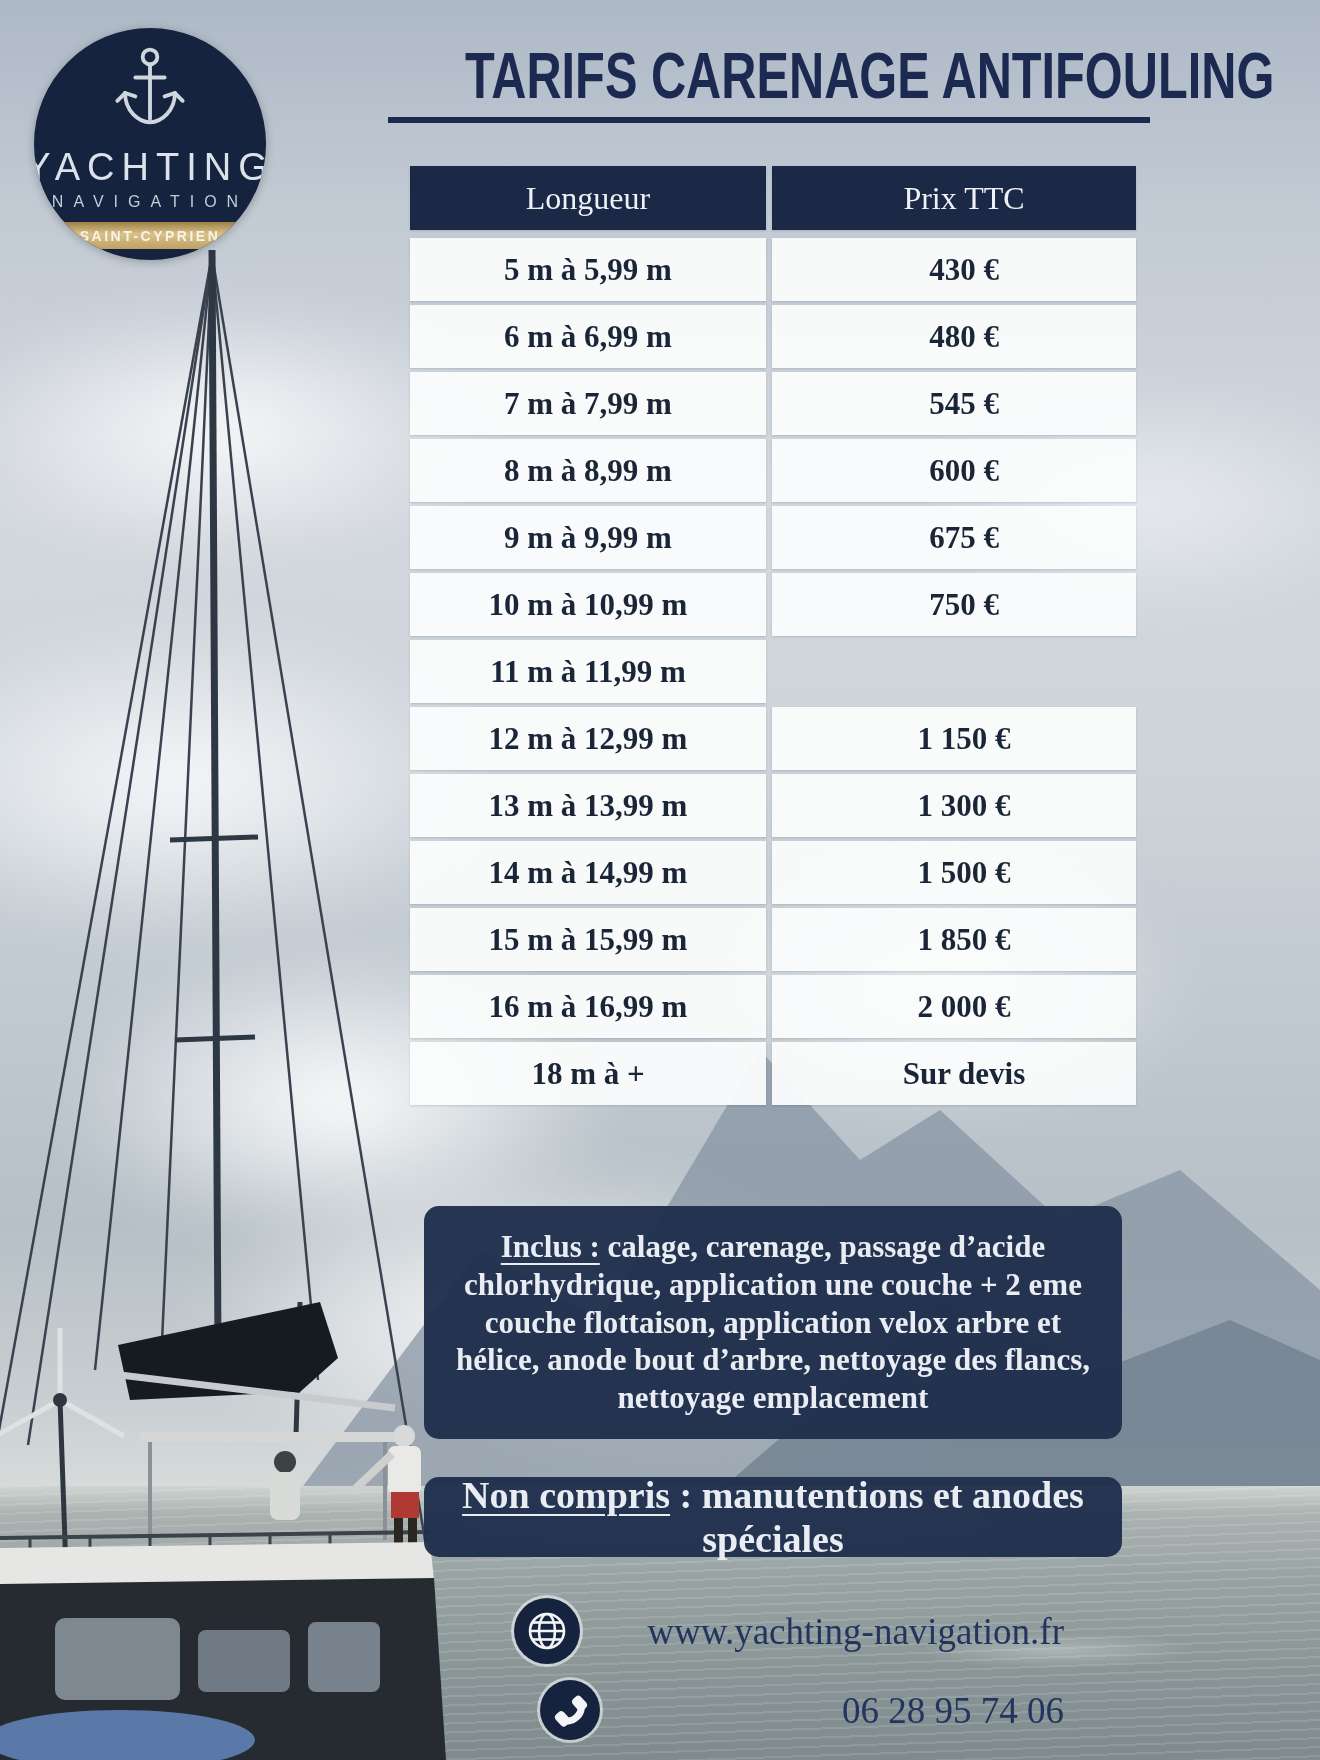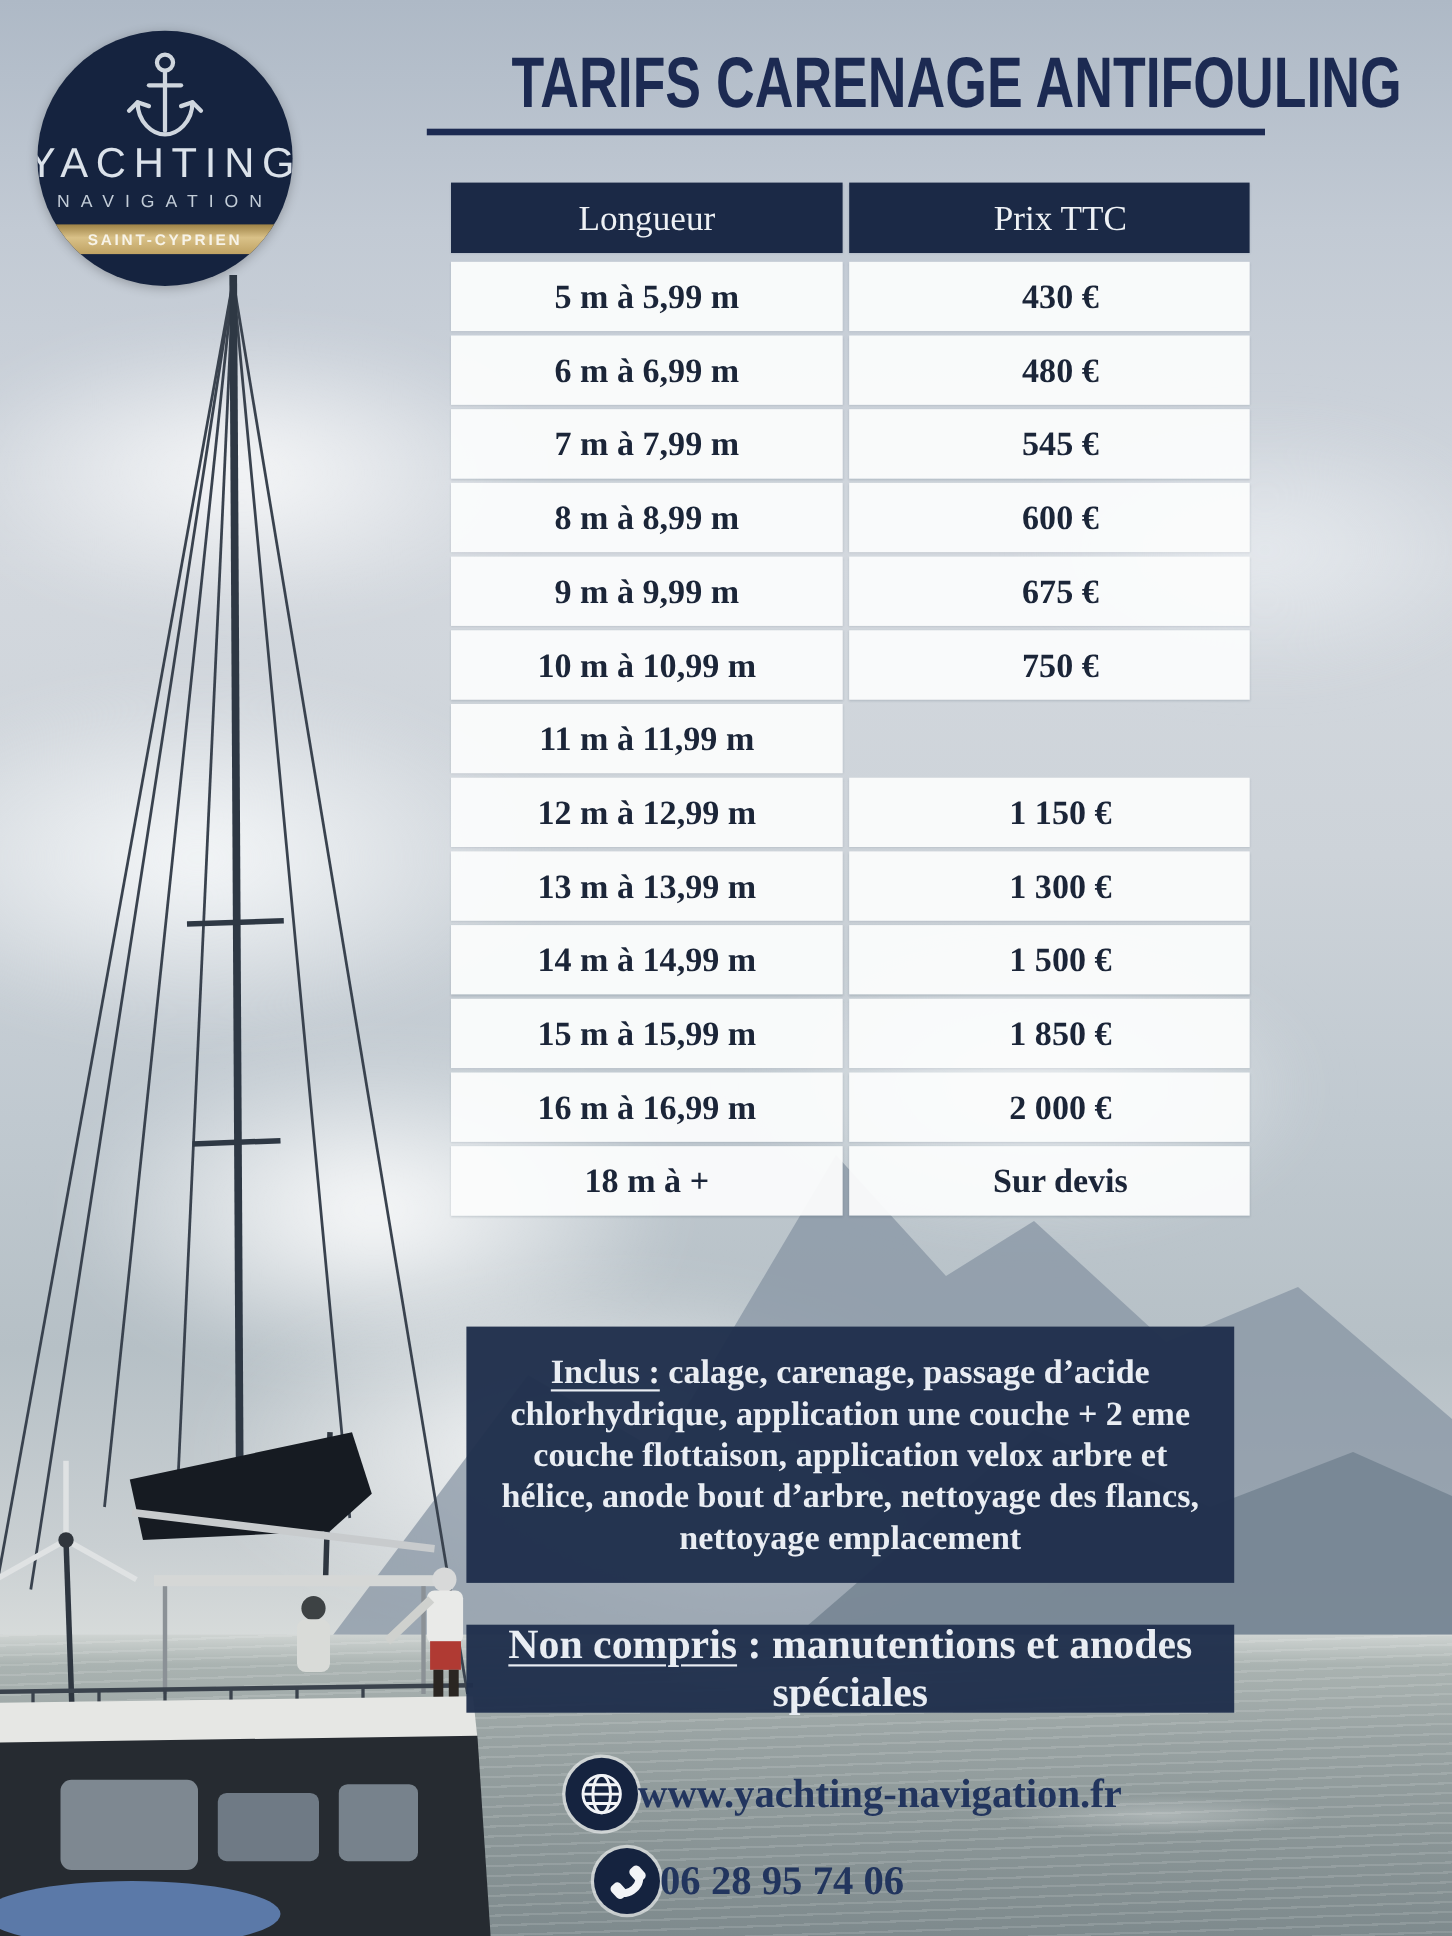--- a/index.html
+++ b/index.html
@@ -38,21 +38,21 @@
 
   
   .logo{
     position:absolute; left:34px; top:28px; width:232px; height:232px;
     background:#15233f; border-radius:50%; overflow:hidden;
     display:flex; flex-direction:column; align-items:center;
     box-shadow:0 2px 10px rgba(0,0,0,.25);
   }
   .logo svg.anchor{margin-top:16px;}
   .logo-name{
-    margin-top:0; color:#dbe2ea; font-family:"Liberation Sans",sans-serif;
+    margin-top:18px; color:#dbe2ea; font-family:"Liberation Sans",sans-serif;
     font-size:38px; font-weight:400; letter-spacing:7px; line-height:1;
   }
   .logo-sub{
     margin-top:8px; color:#c3cdd8; font-family:"Liberation Sans",sans-serif;
     font-size:16px; font-weight:400; letter-spacing:10px; line-height:1;
   }
   .logo-banner{
     margin-top:12px; width:100%; height:27px;
     background:linear-gradient(180deg,#9d8246,#d9c188 45%,#bfa263);
     display:flex; align-items:center; justify-content:center;
@@ -84,42 +84,43 @@
   .cell.right{flex:1;padding-left:20px;}
   .t-head .cell{
     height:64px; background:#1b2946; color:#eef1f5; font-weight:400; font-size:32px;
   }
 
   
   .note{
     position:absolute; left:424px; width:698px; box-sizing:border-box;
     background:rgba(32,47,76,.97); color:#e9edf3; text-align:center;
     font-weight:700;
+    border-radius:15px;
   }
   .note .u{text-decoration:underline; text-decoration-thickness:2px; text-underline-offset:6px;}
   .inclus{top:1206px; padding:22px 26px; font-size:31px; line-height:1.22;}
   .noncompris{
     top:1477px; height:80px; font-size:38px;
     display:flex; align-items:center; justify-content:center; padding:0 16px;
   }
 
   
   .contact-row{position:absolute; left:424px; width:700px; display:flex; align-items:center;}
   .website-row{top:1596px; height:70px;}
   .phone-row{top:1678px; height:64px;}
   .icon-circle{
     border-radius:50%; background:#15233f; flex:0 0 auto;
     display:flex; align-items:center; justify-content:center;
     box-shadow:0 0 0 3px rgba(255,255,255,.55);
   }
   .globe-c{width:66px; height:66px; margin-left:90px;}
   .phone-c{width:60px; height:60px; margin-left:116px;}
   .contact-text{
-    flex:1; text-align:left; padding-right:60px;
-    color:#22355e; font-weight:700; font-size:37px;
+    flex:1; text-align:right; padding-right:60px;
+    color:#22355e; font-weight:400; font-size:37px;
   }
 </style>
 </head>
 <body>
 
 <div class="page">
 
   <div class="sky"></div>
   <div class="cloud c1"></div>
   <div class="cloud c2"></div>

